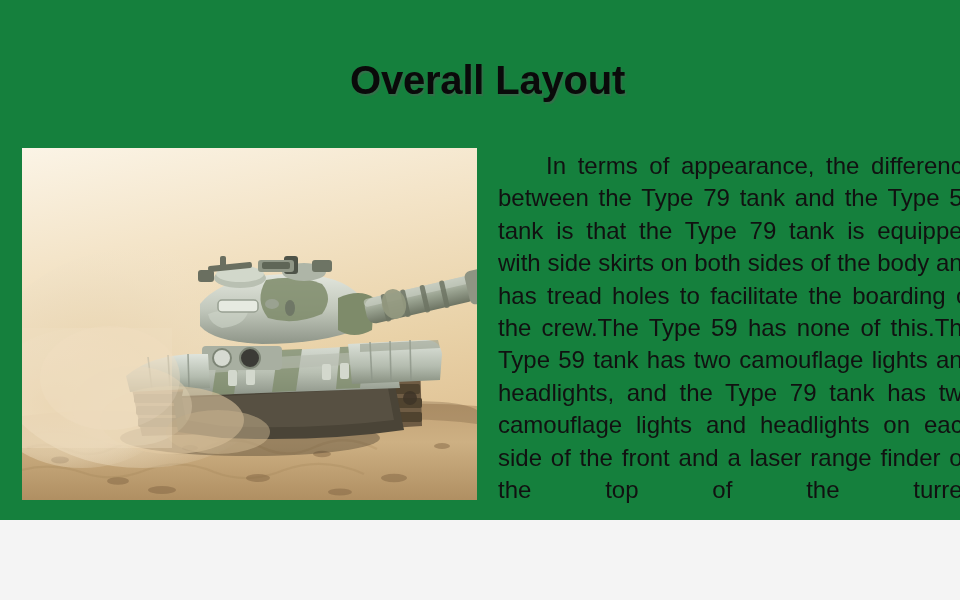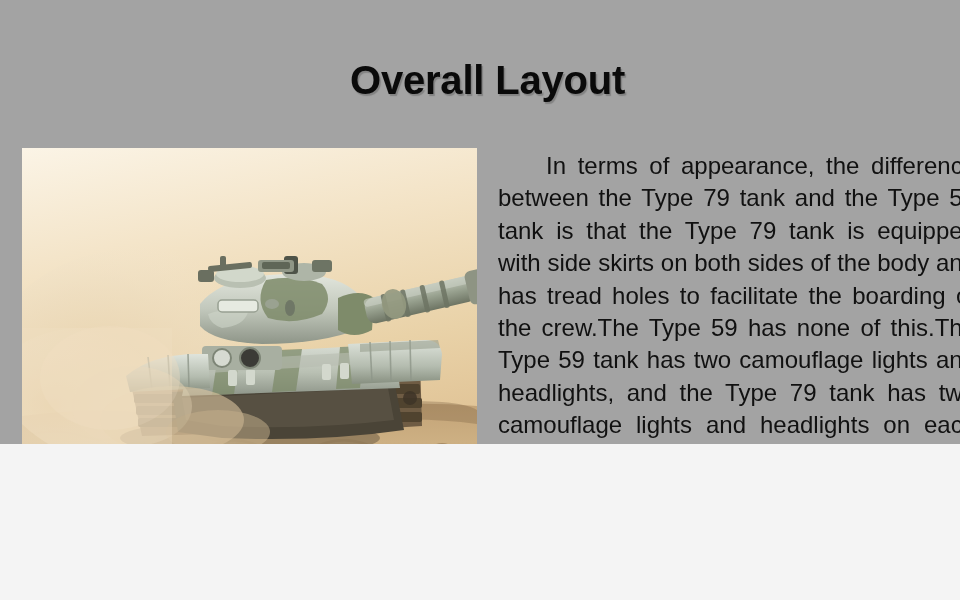--- a/index.html
+++ b/index.html
@@ -11,22 +11,22 @@
   }
   body {
     background: #f4f4f4;
     font-family: "Liberation Sans", "DejaVu Sans", sans-serif;
     -webkit-font-smoothing: antialiased;
   }
 
   .slide {
     position: relative;
     width: 960px;
-    height: 444px;
-    background: #a3a3a3;
+    height: 520px;
+    background: #15803d;
     overflow: hidden;
   }
 
   
   .slide-title {
     position: absolute;
     left: 350px;
     top: 58px;
     font-size: 40px;
     font-weight: bold;

